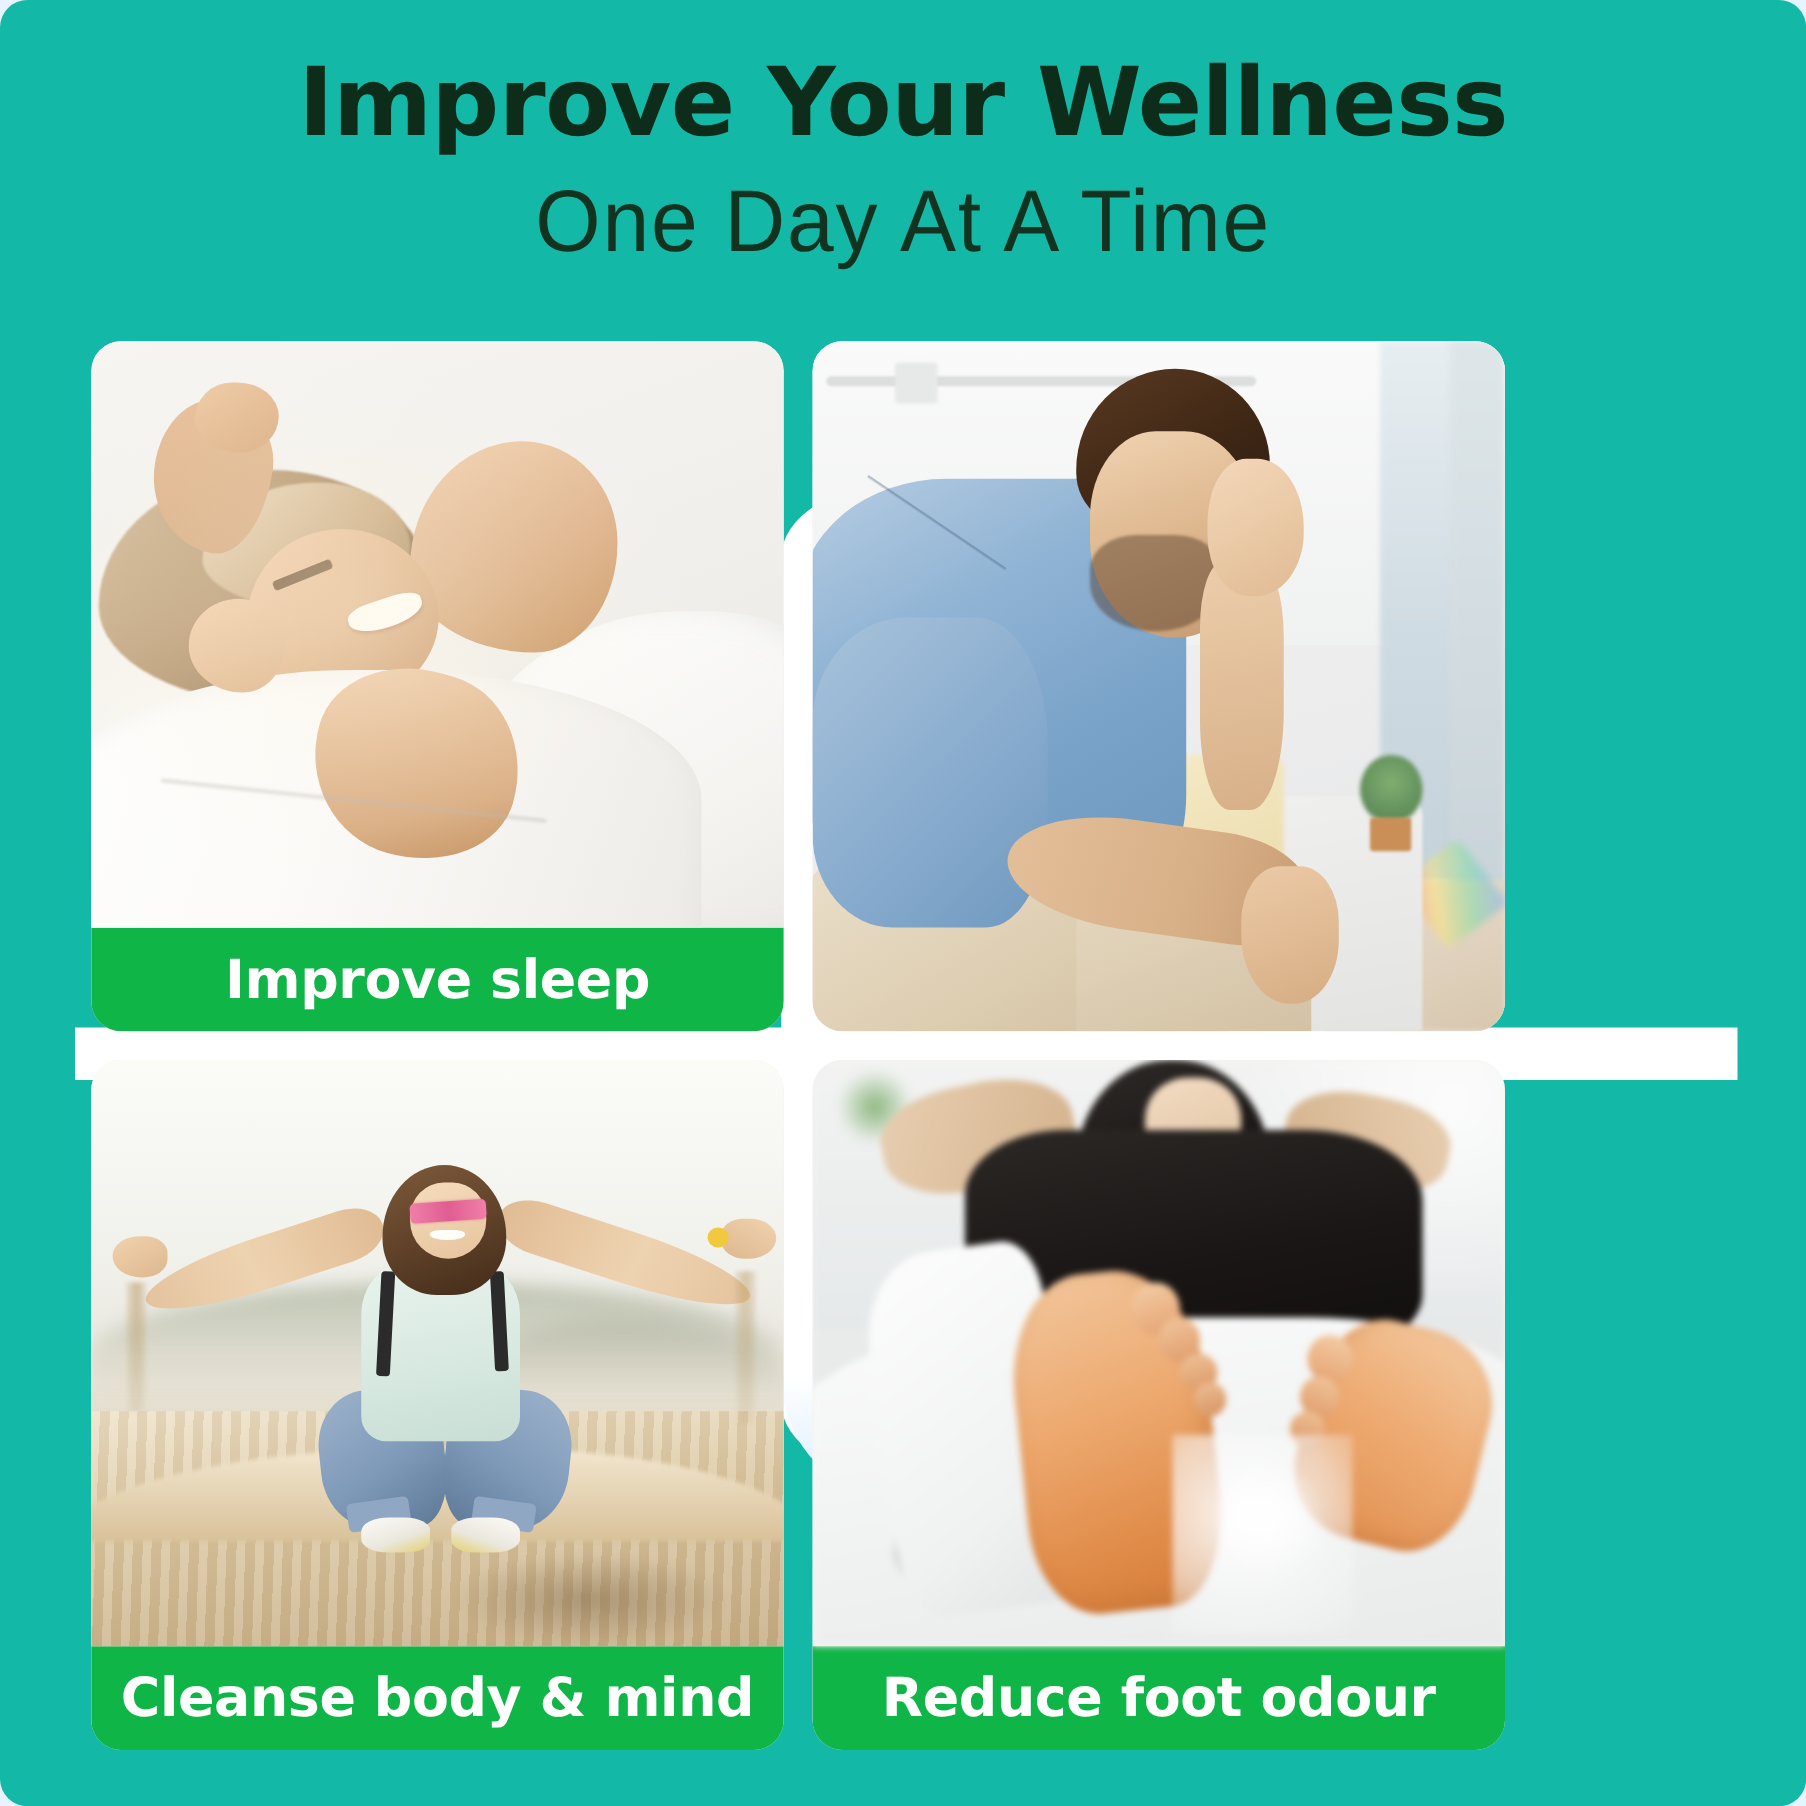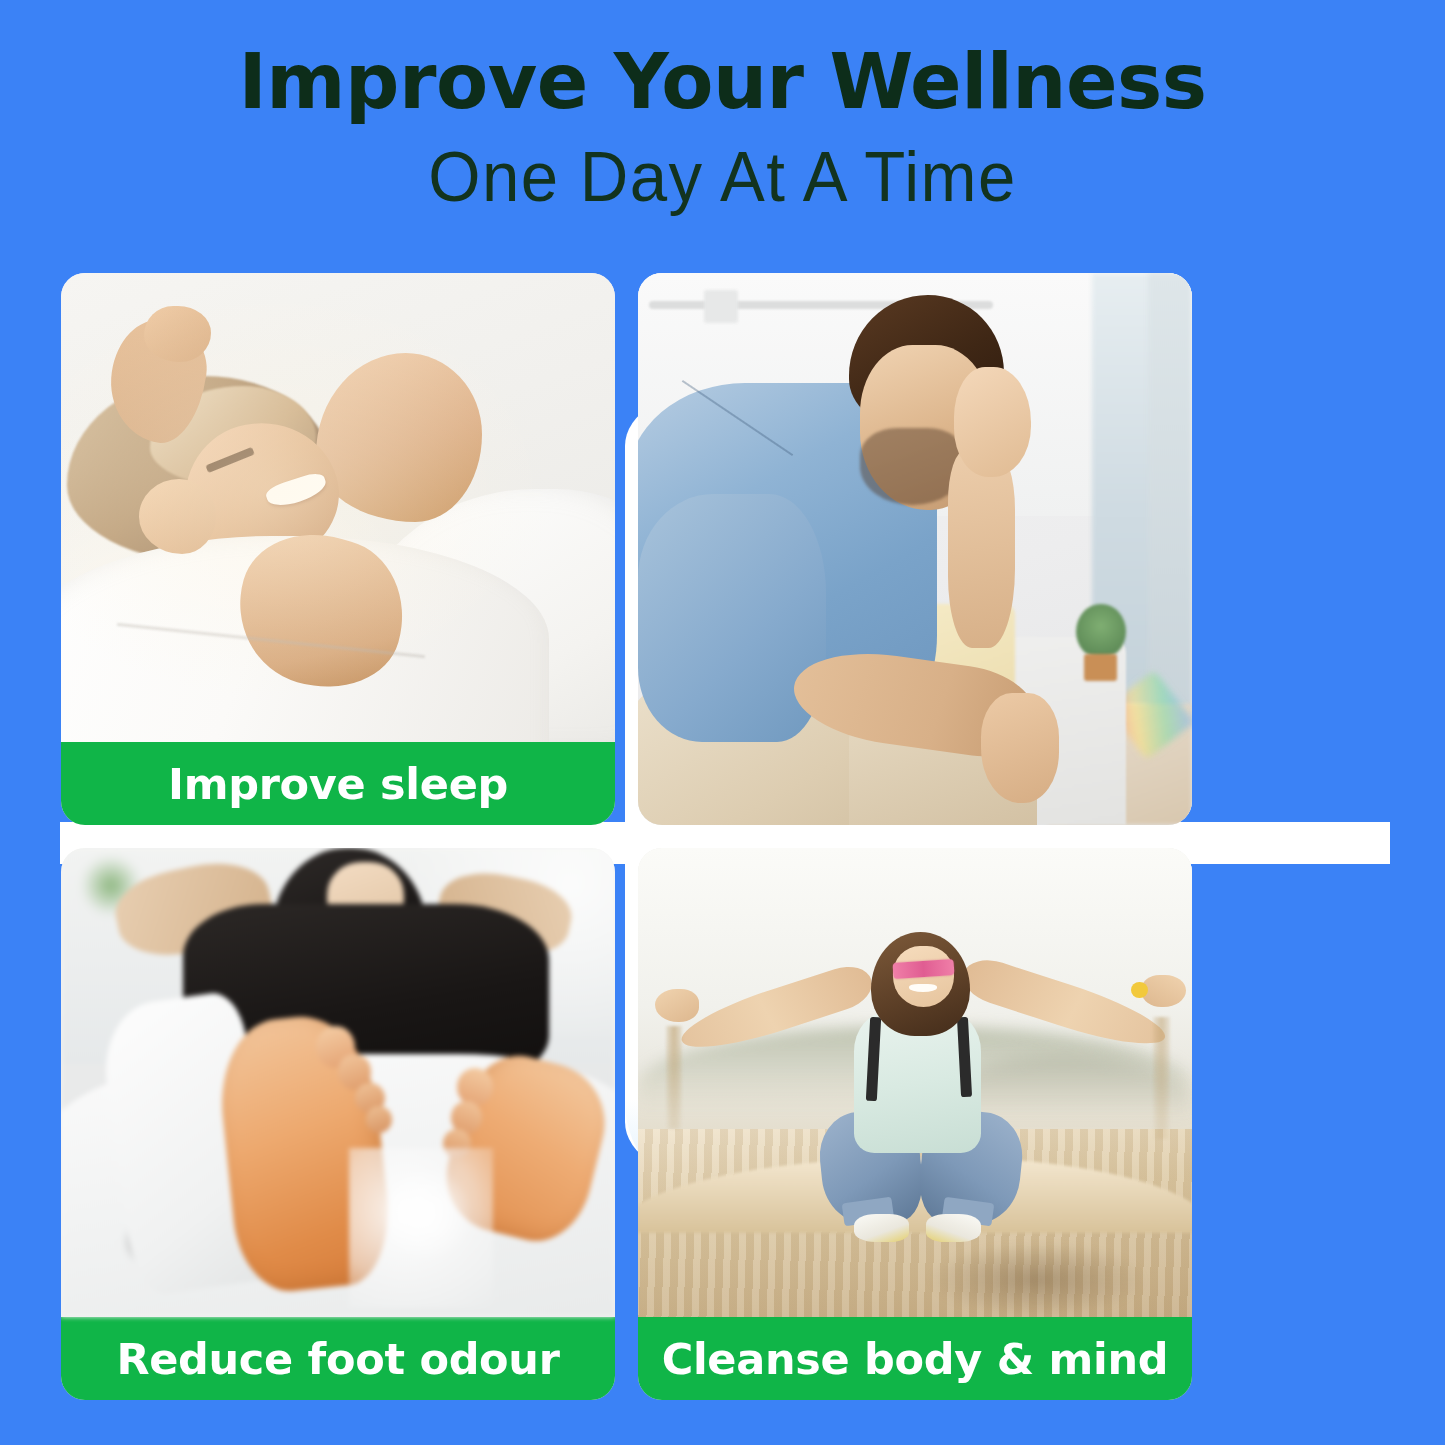--- a/index.html
+++ b/index.html
@@ -11,21 +11,22 @@
     height: 1445px;
     background: #e8f4fd;
     font-family: "DejaVu Sans", "Liberation Sans", sans-serif;
     overflow: hidden;
     position: relative;
   }
 
   .poster {
     position: absolute;
     inset: 0;
-    background: #3b82f6;
+    background: #14b8a6;
+    border-radius: 22px;
   }
 
   
   .heading {
     position: absolute;
     left: 0;
     top: 42px;
     width: 1445px;
     text-align: center;
     user-select: none;
@@ -79,21 +80,21 @@
     width: 196px;
     height: 140px;
     background: linear-gradient(to bottom, #ffffff 0%, #ffffff 28%, #e8f4fd 72%, #e8f4fd 100%);
     border-radius: 0 0 98px 98px;
     z-index: 2;
   }
 
   
   .grid {
     position: absolute;
-    left: 61px;
+    left: 73px;
     top: 273px;
     width: 1299px;
     height: 1139px;
     display: grid;
     grid-template-columns: 554px 554px;
     grid-template-rows: 552px 552px;
     column-gap: 191px;
     row-gap: 35px;
     z-index: 3;
     gap: 23px;
@@ -703,49 +704,20 @@
         <div class="ft-shirt-arm"></div>
         <div class="ft-shirt-seam"></div>
         <div class="ft-hair"></div>
         <div class="ft-face"></div>
         <div class="ft-beard"></div>
         <div class="ft-forearm"></div>
         <div class="ft-hand"></div>
         <div class="ft-forearm2"></div>
         <div class="ft-hand2"></div>
       </div>
-    </div>
-
-    <div class="card">
-      <div class="card-photo ph-feet">
-        <div class="ft2-bg"></div>
-        <div class="ft2-green"></div>
-        <div class="ft2-light"></div>
-        <div class="ft2-arm-l"></div>
-        <div class="ft2-arm-r"></div>
-        <div class="ft2-hair"></div>
-        <div class="ft2-face"></div>
-        <div class="ft2-body"></div>
-        <div class="ft2-tub"></div>
-        <div class="ft2-spot1"></div>
-        <div class="ft2-spot2"></div>
-        <div class="ft2-leg"></div>
-        <div class="ft2-foot-b"></div>
-        <div class="ft2-toes-b1"></div>
-        <div class="ft2-toes-b2"></div>
-        <div class="ft2-toes-b3"></div>
-        <div class="ft2-foot-a"></div>
-        <div class="ft2-toes-a1"></div>
-        <div class="ft2-toes-a2"></div>
-        <div class="ft2-toes-a3"></div>
-        <div class="ft2-toes-a4"></div>
-        <div class="ft2-foam"></div>
-        <div class="ft2-foam2"></div>
-      </div>
-      <div class="card-banner">Reduce foot odour</div>
     </div>
 
     <div class="card">
       <div class="card-photo ph-cleanse">
         <div class="cl-sky"></div>
         <div class="cl-hills"></div>
         <div class="cl-hills2"></div>
         <div class="cl-sand"></div>
         <div class="cl-sand-ridge"></div>
         <div class="cl-sand-shadow"></div>
@@ -766,14 +738,43 @@
         <div class="cl-strap-l"></div>
         <div class="cl-strap-r"></div>
         <div class="cl-hair"></div>
         <div class="cl-face"></div>
         <div class="cl-glasses"></div>
         <div class="cl-smile"></div>
       </div>
       <div class="card-banner">Cleanse body &amp; mind</div>
     </div>
 
+    <div class="card">
+      <div class="card-photo ph-feet">
+        <div class="ft2-bg"></div>
+        <div class="ft2-green"></div>
+        <div class="ft2-light"></div>
+        <div class="ft2-arm-l"></div>
+        <div class="ft2-arm-r"></div>
+        <div class="ft2-hair"></div>
+        <div class="ft2-face"></div>
+        <div class="ft2-body"></div>
+        <div class="ft2-tub"></div>
+        <div class="ft2-spot1"></div>
+        <div class="ft2-spot2"></div>
+        <div class="ft2-leg"></div>
+        <div class="ft2-foot-b"></div>
+        <div class="ft2-toes-b1"></div>
+        <div class="ft2-toes-b2"></div>
+        <div class="ft2-toes-b3"></div>
+        <div class="ft2-foot-a"></div>
+        <div class="ft2-toes-a1"></div>
+        <div class="ft2-toes-a2"></div>
+        <div class="ft2-toes-a3"></div>
+        <div class="ft2-toes-a4"></div>
+        <div class="ft2-foam"></div>
+        <div class="ft2-foam2"></div>
+      </div>
+      <div class="card-banner">Reduce foot odour</div>
+    </div>
+
   </div>
 </div>
 
 </body></html>

